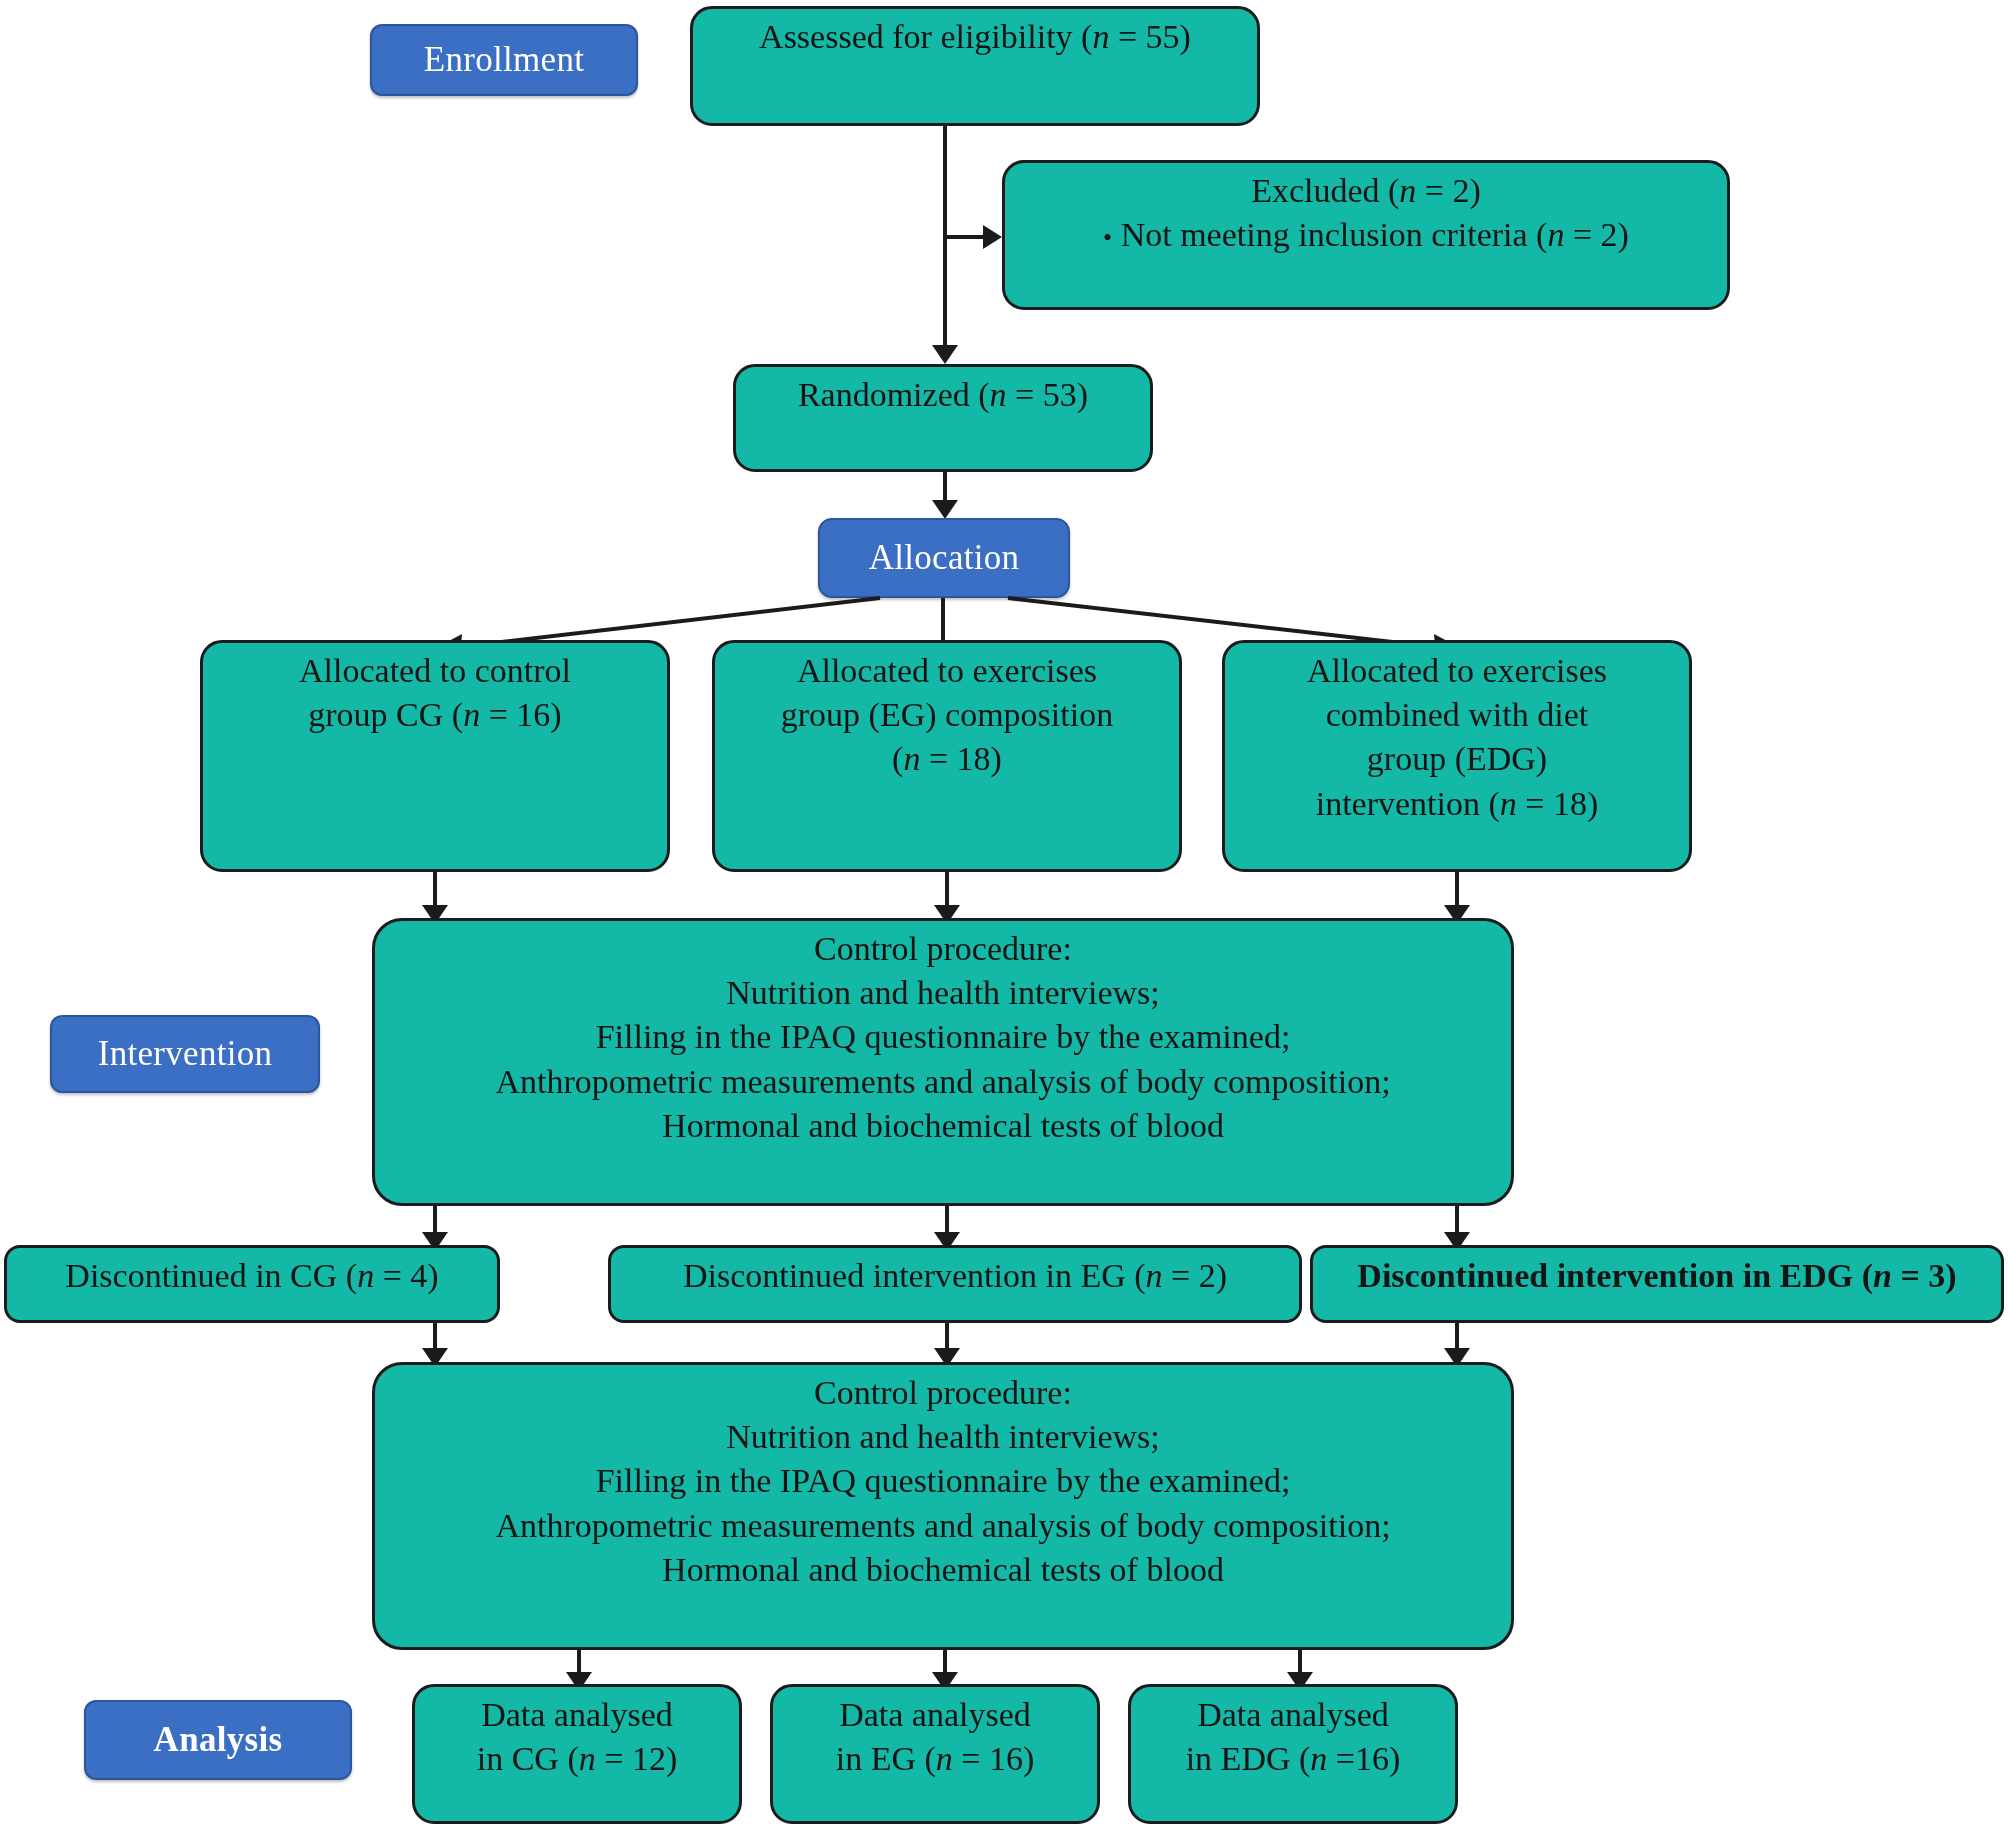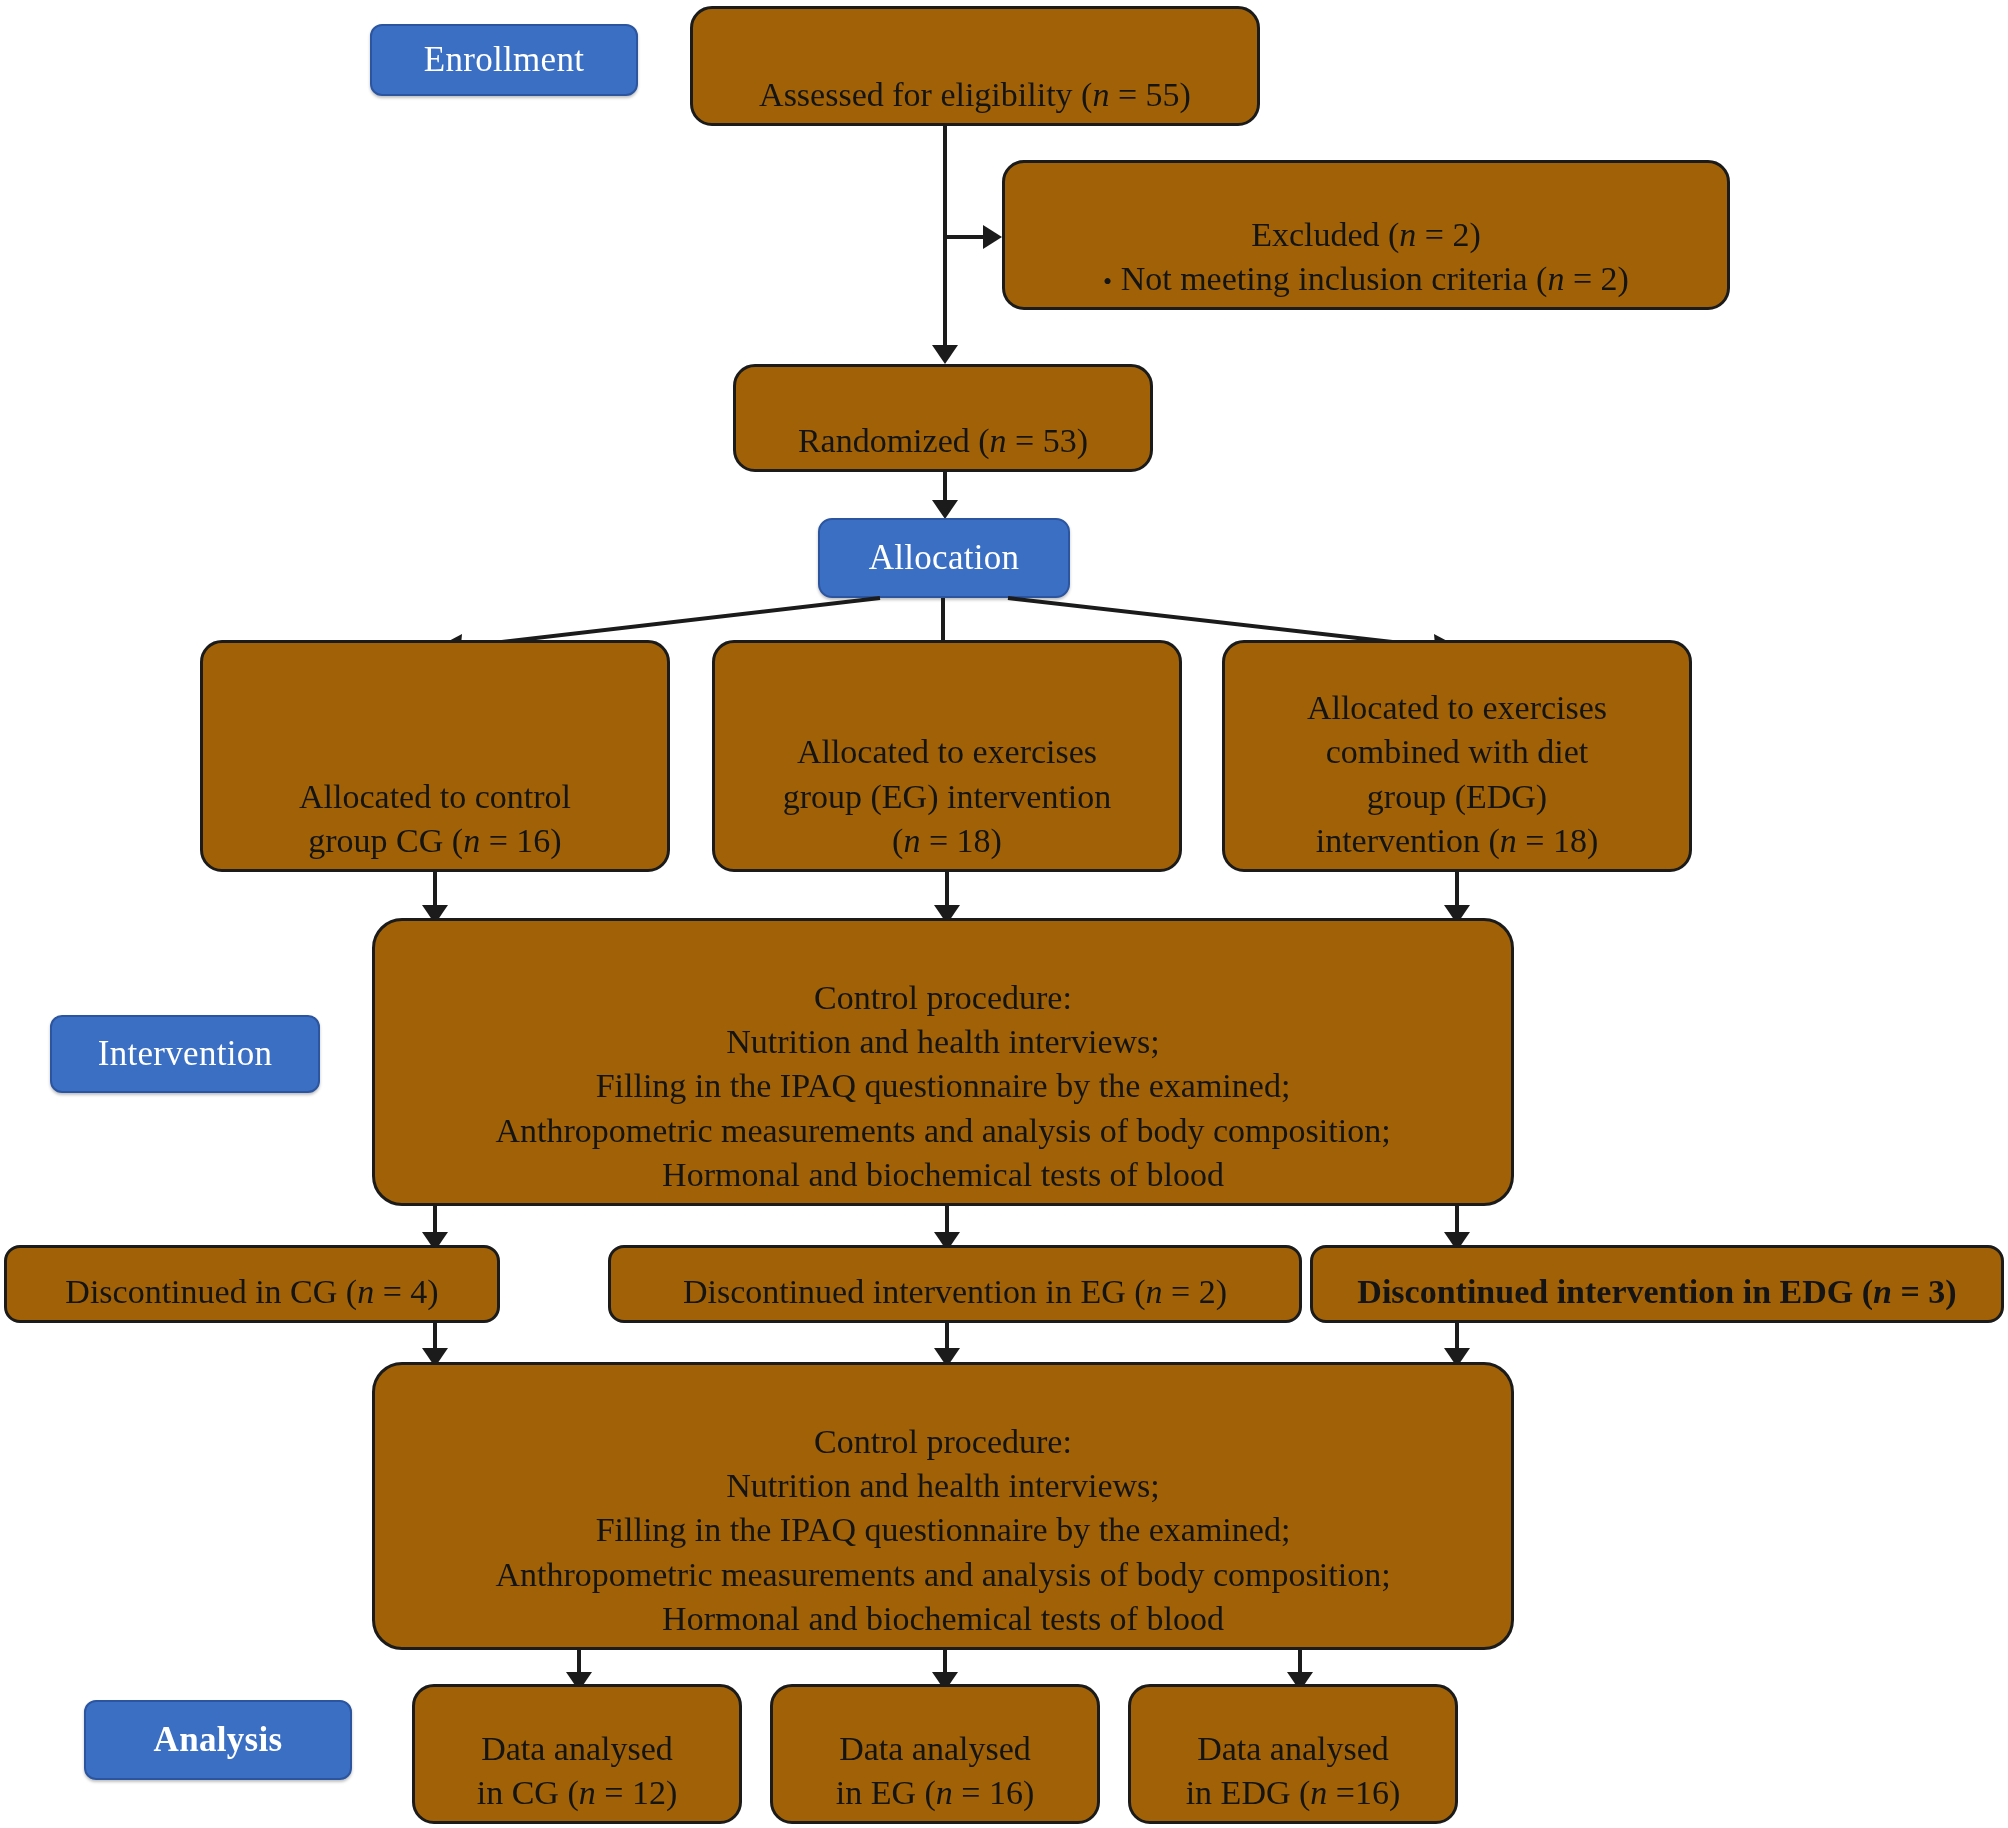--- a/index.html
+++ b/index.html
@@ -12,27 +12,27 @@
     position:relative;
     width:2008px;
     height:1828px;
     background:#ffffff;
     overflow:hidden;
   }
   
   .node{
     position:absolute;
     box-sizing:border-box;
-    background:#a16207;
+    background:#14b8a6;
     border:3px solid #1b1b1b;
     border-radius:22px;
     display:flex;
     flex-direction:column;
     align-items:center;
-    justify-content:flex-end;
+    justify-content:flex-start;
     text-align:center;
     line-height:1.30;
     font-size:34px;
     padding:6px 32px;
   }
   .node .line{display:block;white-space:nowrap;}
   i.n{font-style:italic;}
   
   .badge{
     position:absolute;
@@ -117,21 +117,21 @@
     <polygon points="1468,62 1434,44 1436,66" fill="#1b1b1b"></polygon>
   </svg>
 
   <div class="node" style="left:200px;top:640px;width:470px;height:232px;">
     <span class="line">Allocated to control</span>
     <span class="line"><span>group CG (</span><i class="n">n</i><span> = 16)</span></span>
   </div>
 
   <div class="node" style="left:712px;top:640px;width:470px;height:232px;">
     <span class="line">Allocated to exercises</span>
-    <span class="line">group (EG) intervention</span>
+    <span class="line">group (EG) composition</span>
     <span class="line"><span>(</span><i class="n">n</i><span> = 18)</span></span>
   </div>
 
   <div class="node" style="left:1222px;top:640px;width:470px;height:232px;">
     <span class="line">Allocated to exercises</span>
     <span class="line">combined with diet</span>
     <span class="line">group (EDG)</span>
     <span class="line"><span>intervention (</span><i class="n">n</i><span> = 18)</span></span>
   </div>
 

